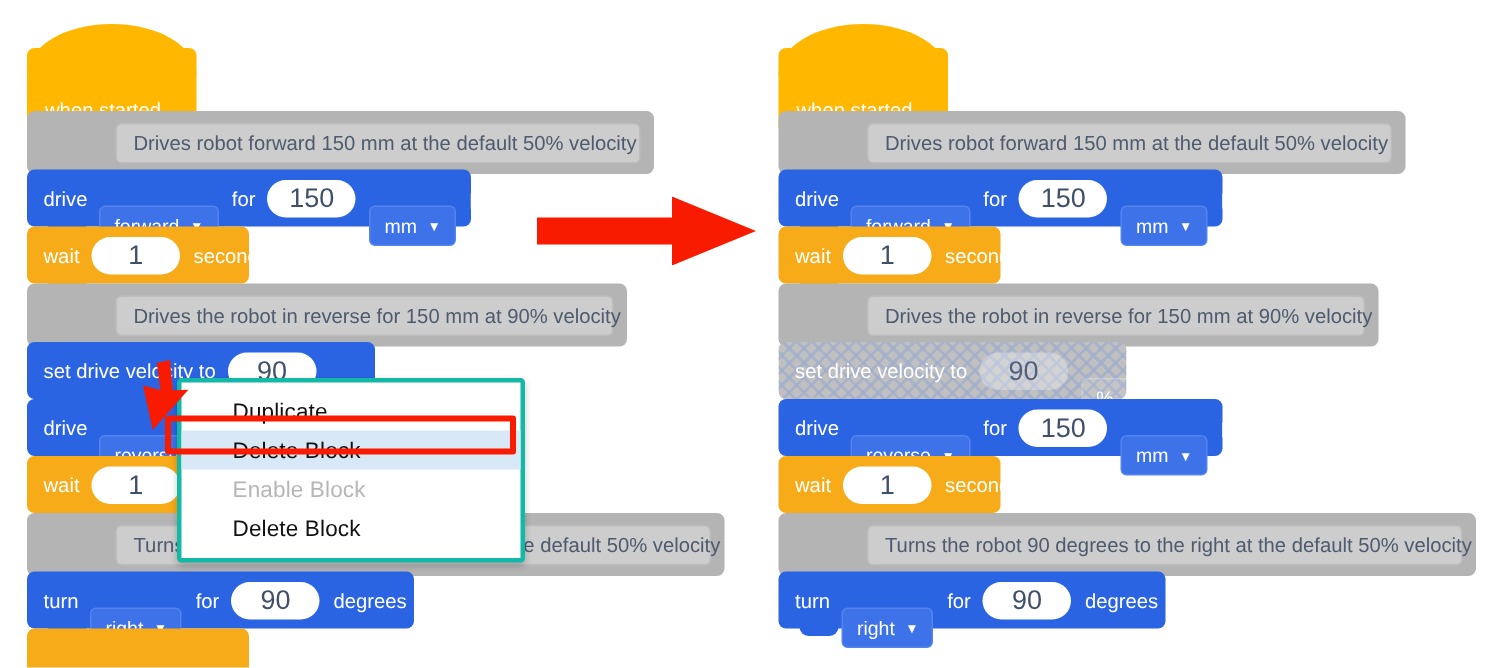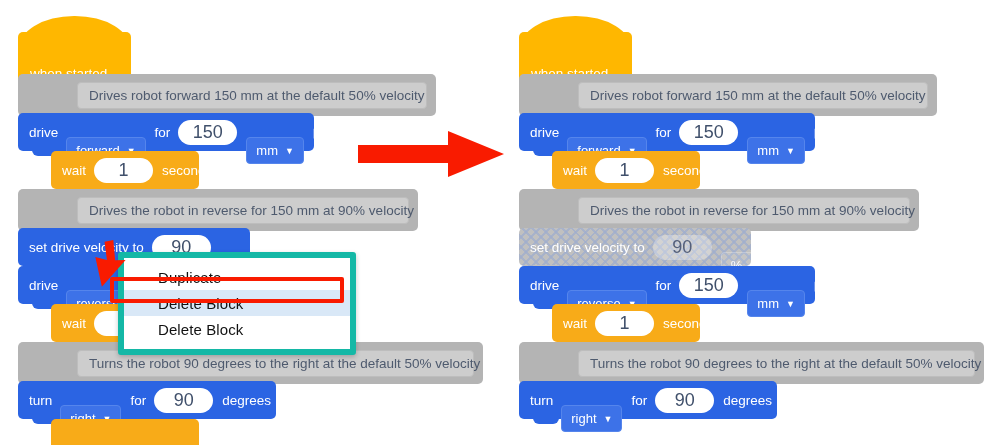--- a/index.html
+++ b/index.html
@@ -59,21 +59,21 @@
     left: 14px;
     bottom: -5px;
     width: 26px;
     height: 6px;
     border-bottom-left-radius: 8px;
     border-bottom-right-radius: 8px;
   }
 
   .blue   { background: #2b64e3; }
   .blue .bump   { background: #2b64e3; }
-  .orange { background: #f8ab18; margin-left: 33px; }
+  .orange { background: #f8ab18; }
   .orange .bump { background: #f8ab18; }
 
   
   .hat {
     position: absolute;
     width: 113px;
     height: 58px;
     background: #ffb700;
     border-radius: 5px;
   }
@@ -199,21 +199,21 @@
     height: 46px;
   }
 
   
   #context-menu {
     position: absolute;
     left: 118px;
     top: 252px;
     width: 226px;
     background: #ffffff;
-    border: 6px solid #14b8a6;
+    border: 3px solid #14b8a6;
     border-radius: 3px;
     box-shadow: 0 2px 5px rgba(0,0,0,0.22);
     padding: 6px 0 7px 0;
     z-index: 40;
   }
   .menu-item {
     height: 26px;
     display: flex;
     align-items: center;
     padding-left: 34px;
@@ -339,20 +339,21 @@
     <span class="lbl">degrees</span>
     <span class="playarrow">▶</span>
     <div class="bump"></div>
   </div>
 
   <div class="block orange" style="left:18px; top:419px; width:148px; height:38px;"></div>
 
   <div id="context-menu">
     <div class="menu-item">Duplicate</div>
     <div class="menu-item highlight">Delete Block</div>
+    <div class="menu-item disabled-item">Enable Block</div>
     <div class="menu-item">Delete Block</div>
   </div>
   <div id="menu-highlight-box"></div>
 
   <svg id="pointer-cursor" viewBox="0 0 48 52">
     <polygon points="26,2 10,34 20,31 27,50 35,46 28,29 40,29" fill="#f91b00" transform="rotate(195 24 26)"></polygon>
   </svg>
 </div>
 
 <svg id="transition-arrow" viewBox="0 0 146 46">

